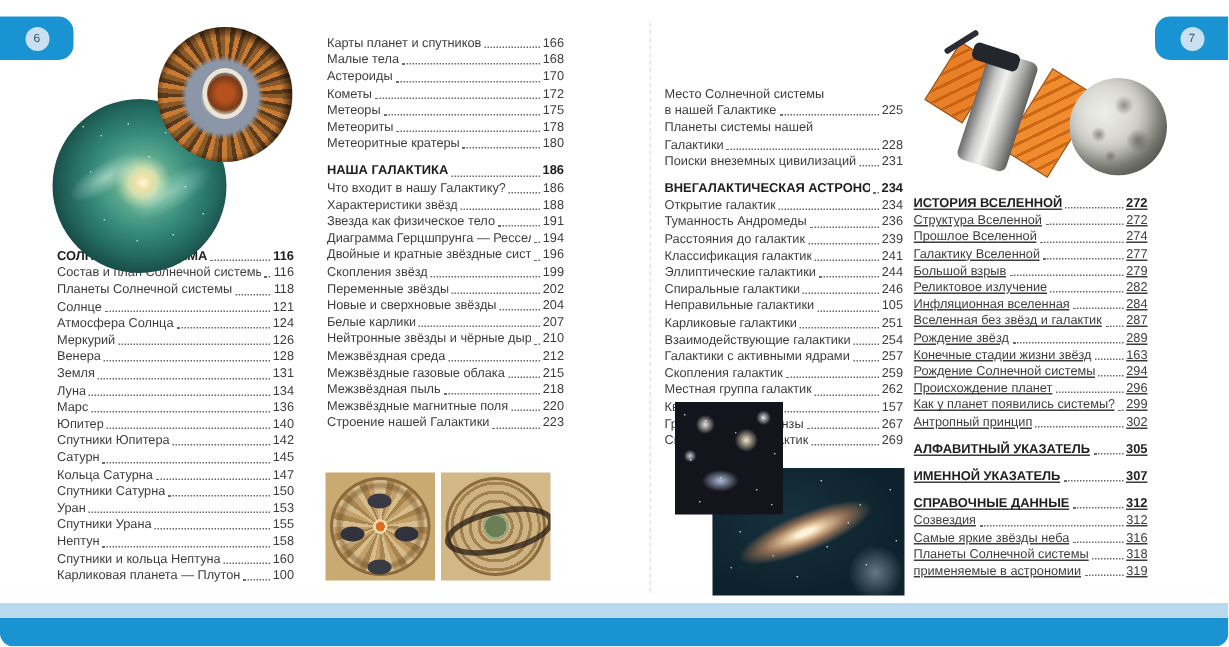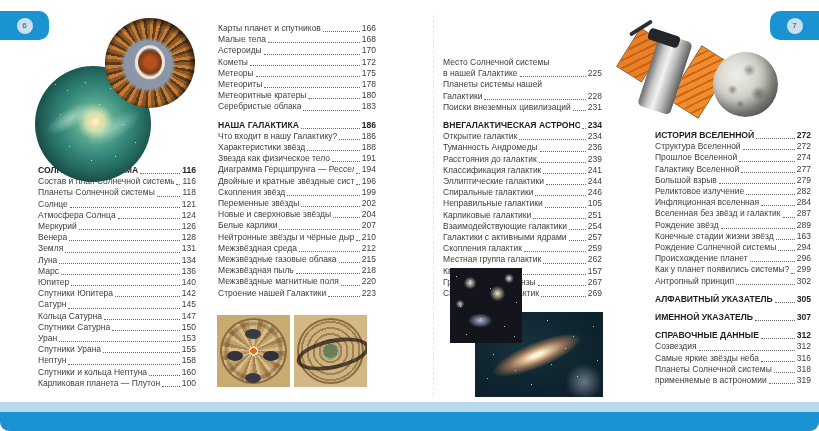--- a/index.html
+++ b/index.html
@@ -30,21 +30,21 @@
   .toc-col{position:absolute;font-size:8.5px;color:var(--text);}
   .toc-row{line-height:11.2px;}
   .toc-flex{display:flex;align-items:flex-end;}
   .toc-label{white-space:nowrap;overflow:hidden;}
   .toc-dots{flex:1 1 auto;min-width:4px;border-bottom:1px dotted #6b6b6b;margin:0 2px 2px 2px;}
   .toc-page{white-space:nowrap;}
   .toc-header{font-weight:bold;font-size:8.6px;color:var(--header);margin-top:7px;}
   #col-1{left:38px;top:158px;width:158px;}
   #col-2{left:218px;top:23px;width:158px;}
   #col-3{left:443px;top:34px;width:159px;margin-top:23px;}
-  #col-4{left:655px;top:123px;width:156px;}
+  #col-4{left:609px;top:123px;width:156px;text-decoration:underline;}
 
   
   .photo{position:absolute;}
 
   .spiral-galaxy{left:35px;top:66px;width:116px;height:116px;border-radius:50%;z-index:1;
     background:
       radial-gradient(circle at 52% 48%, #fff7d9 0%, #f0dfa4 6%, #cfe0b0 11%, #5aa98e 22%, #35897b 40%, #23695f 58%, #123f3c 78%, #041512 92%, #000 100%);}
   .spiral-galaxy::before{content:'';position:absolute;inset:0;border-radius:50%;
     background:
       radial-gradient(ellipse 40px 14px at 36% 36%, rgba(220,245,230,.55), rgba(0,0,0,0) 70%),
@@ -325,27 +325,20 @@
           <span class="toc-page">178</span>
         </div>
       </div>
       <div class="toc-row">
         <div class="toc-flex">
           <span class="toc-label">Метеоритные кратеры</span>
           <span class="toc-dots"></span>
           <span class="toc-page">180</span>
         </div>
       </div>
-      <div class="toc-row">
-        <div class="toc-flex">
-          <span class="toc-label">Серебристые облака</span>
-          <span class="toc-dots"></span>
-          <span class="toc-page">183</span>
-        </div>
-      </div>
       <div class="toc-row toc-header">
         <div class="toc-flex">
           <span class="toc-label">НАША ГАЛАКТИКА</span>
           <span class="toc-dots"></span>
           <span class="toc-page">186</span>
         </div>
       </div>
       <div class="toc-row">
         <div class="toc-flex">
           <span class="toc-label">Что входит в нашу Галактику?</span>

